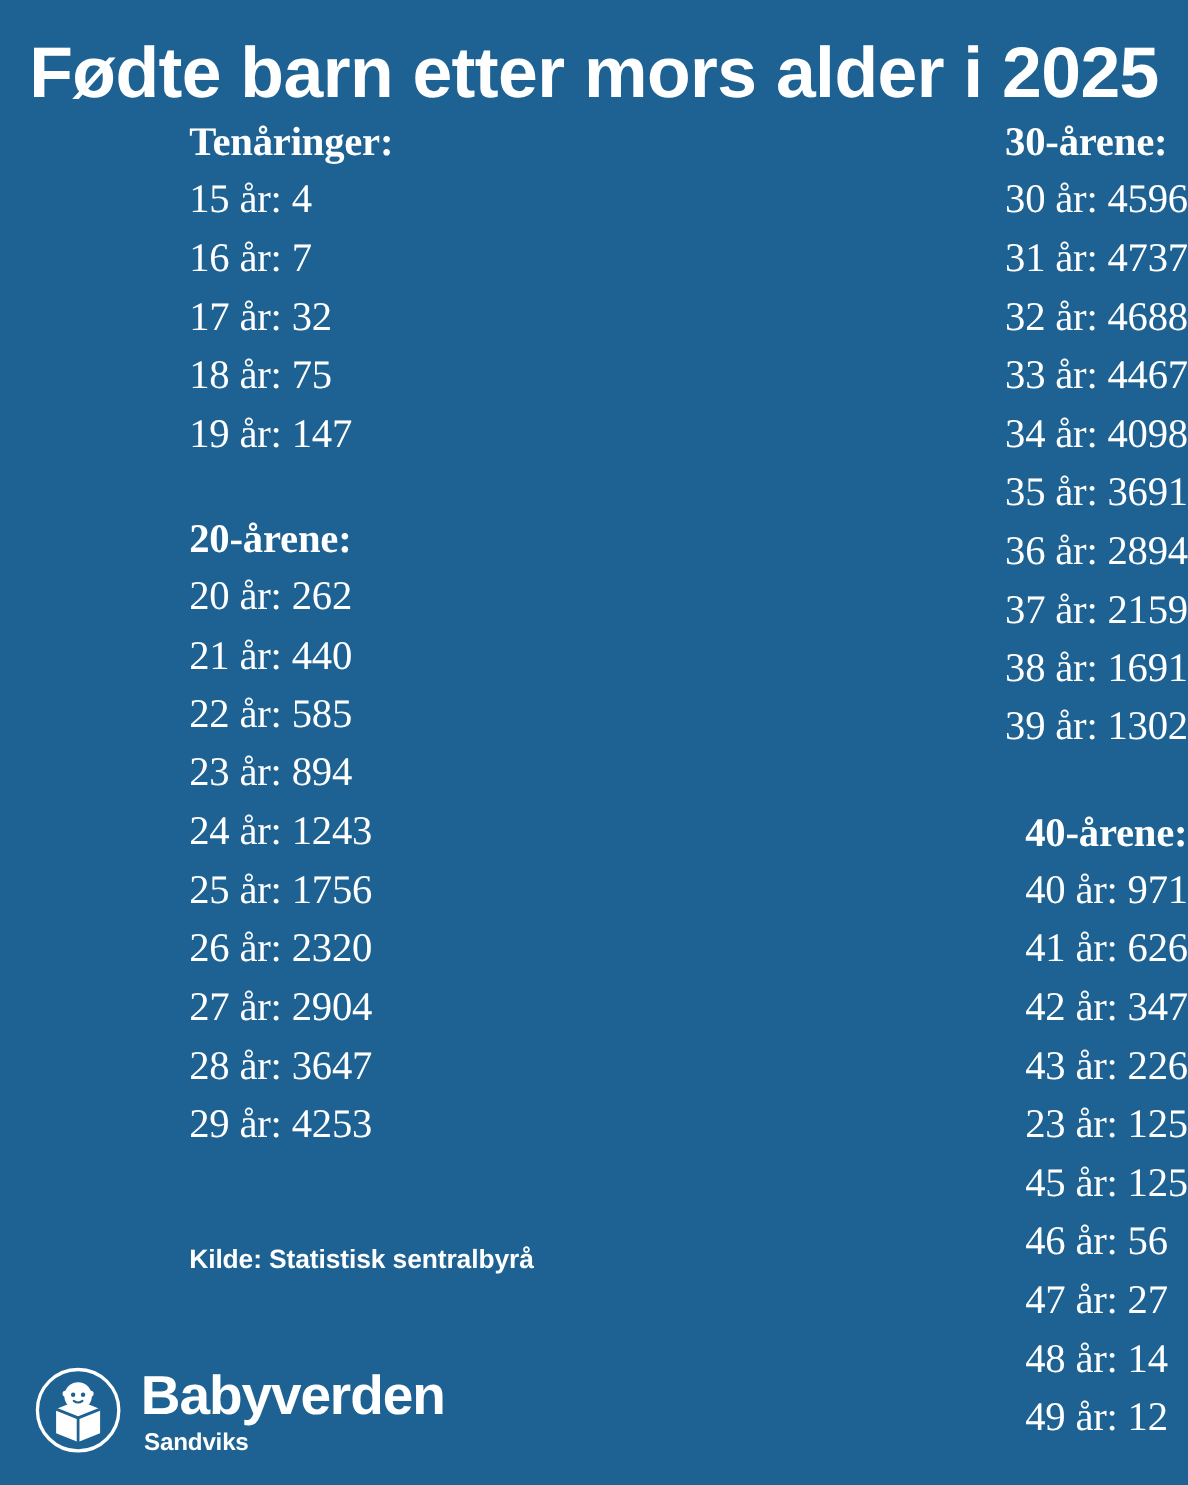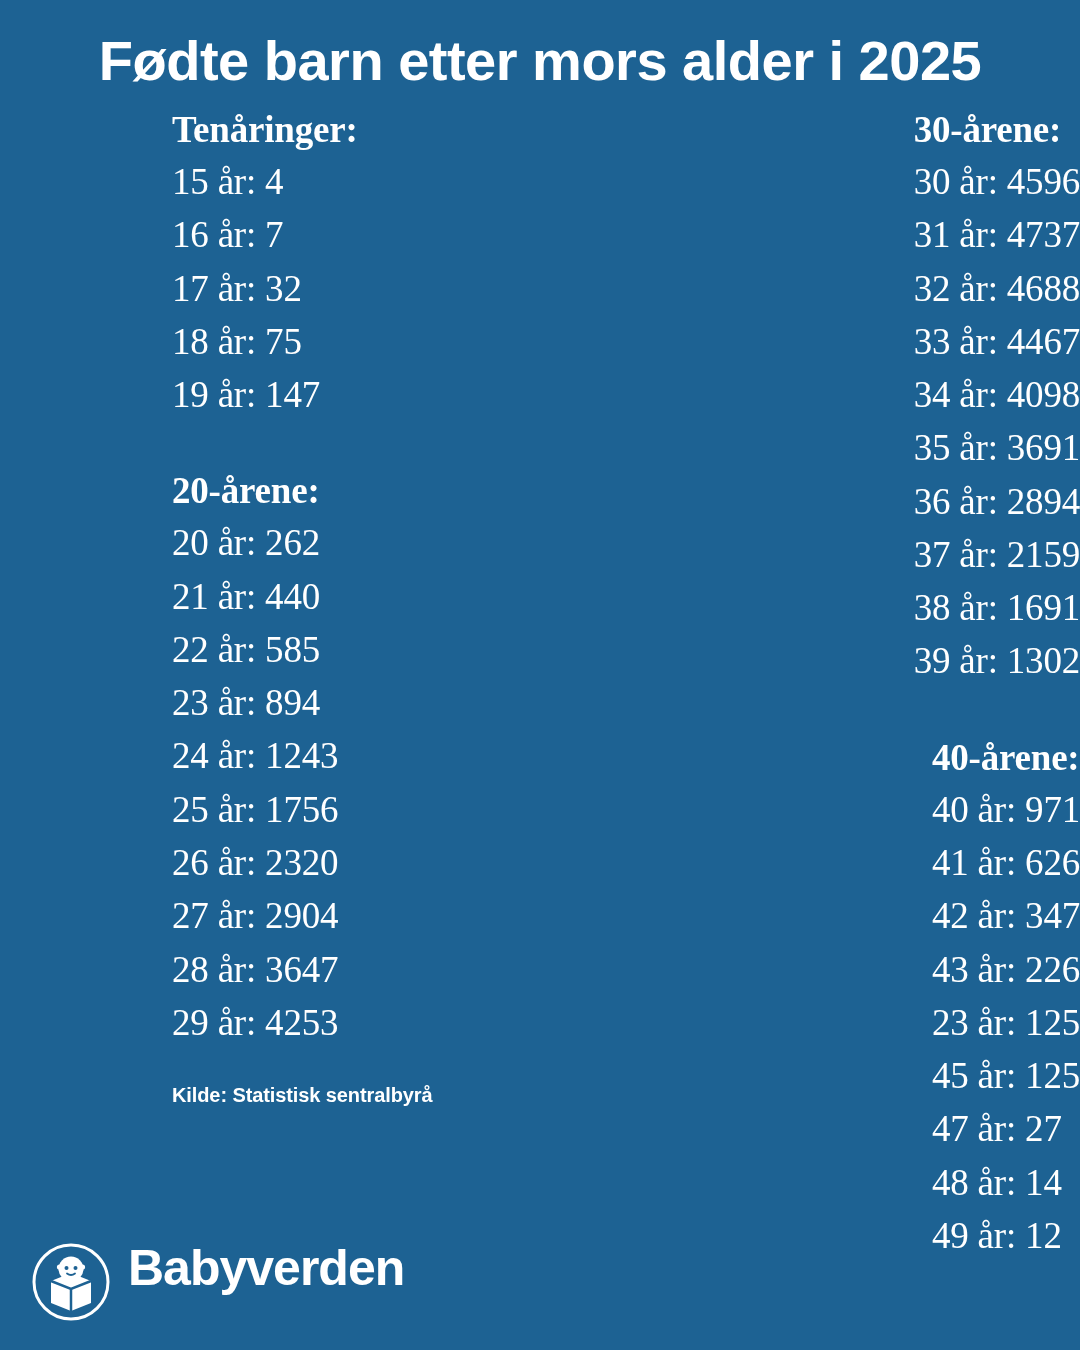--- a/index.html
+++ b/index.html
@@ -16,21 +16,21 @@
     position: relative;
     overflow: hidden;
   }
 
   .title {
     position: absolute;
     top: 28px;
     left: 0;
     width: 1080px;
     text-align: center;
-    font-size: 56px;
+    font-size: 65px;
     font-weight: bold;
     letter-spacing: -0.5px;
     white-space: nowrap;
   }
 
   .columns {
     position: absolute;
     top: 104px;
     left: 0;
     width: 1080px;
@@ -75,23 +75,23 @@
   .row {
     font-size: 37px;
     font-weight: normal;
     line-height: 1.44;
     letter-spacing: -0.2px;
     white-space: nowrap;
   }
 
   .source {
     position: absolute;
-    top: 1084px;
+    top: 1132px;
     left: 172px;
-    font-size: 20px;
+    font-size: 24px;
     font-weight: bold;
     letter-spacing: -0.1px;
     white-space: nowrap;
   }
 
   .brand {
     position: absolute;
     left: 32px;
     top: 1243px;
     display: flex;
@@ -178,20 +178,21 @@
     </div>
 
     <div class="group">
       <div class="group-heading">40-årene:</div>
       <div class="row">40 år: 971</div>
       <div class="row">41 år: 626</div>
       <div class="row">42 år: 347</div>
       <div class="row">43 år: 226</div>
       <div class="row">23 år: 125</div>
       <div class="row">45 år: 125</div>
+      <div class="row">46 år: 56</div>
       <div class="row">47 år: 27</div>
       <div class="row">48 år: 14</div>
       <div class="row">49 år: 12</div>
     </div>
 
   </div>
 
 </div>
 
 <div class="source">Kilde: Statistisk sentralbyrå</div>
@@ -208,14 +209,15 @@
       <circle cx="39" cy="26" r="12.5" fill="#ffffff"></circle>
       <circle cx="34.5" cy="25" r="2" fill="#1d6293"></circle>
       <circle cx="43.5" cy="25" r="2" fill="#1d6293"></circle>
       <path d="M35 30.5 Q39 33.5 43 30.5" fill="none" stroke="#1d6293" stroke-width="1.8" stroke-linecap="round"></path>
       <circle cx="27.5" cy="24" r="2.6" fill="#ffffff"></circle>
       <circle cx="50.5" cy="24" r="2.6" fill="#ffffff"></circle>
     </svg>
   </span>
   <span class="brand-text">
     <span class="brand-name">Babyverden</span>
+    <span class="brand-sub">Sandviks</span>
   </span>
 </div>
 
 </body></html>

